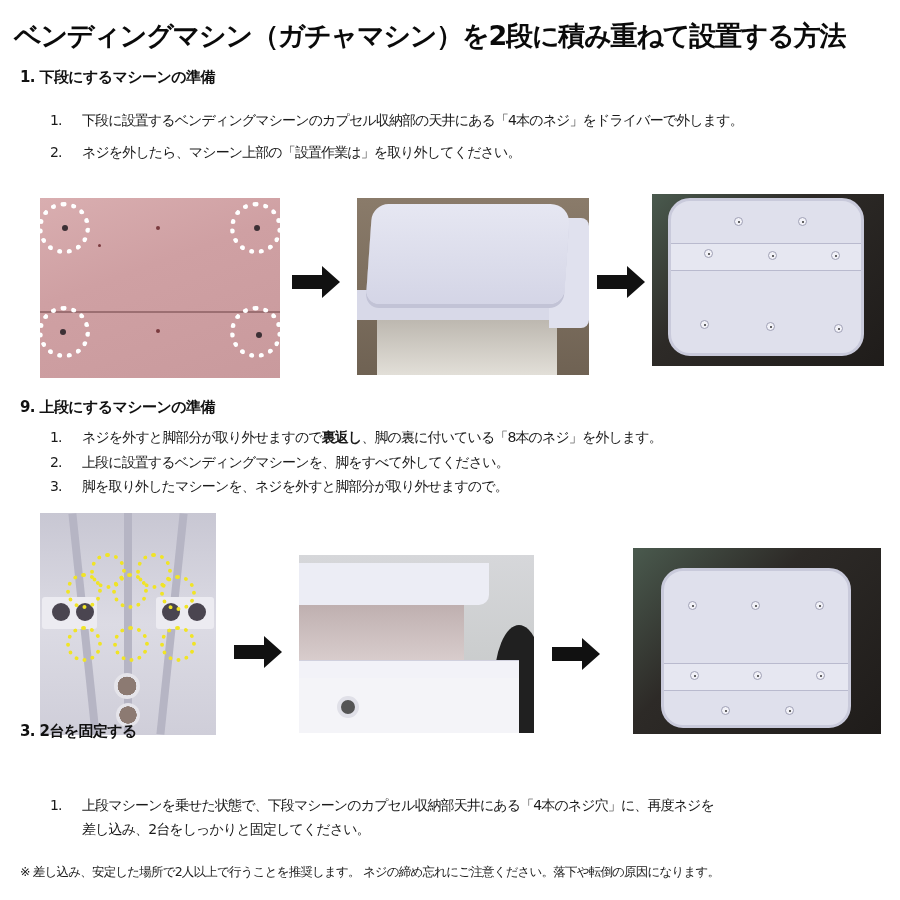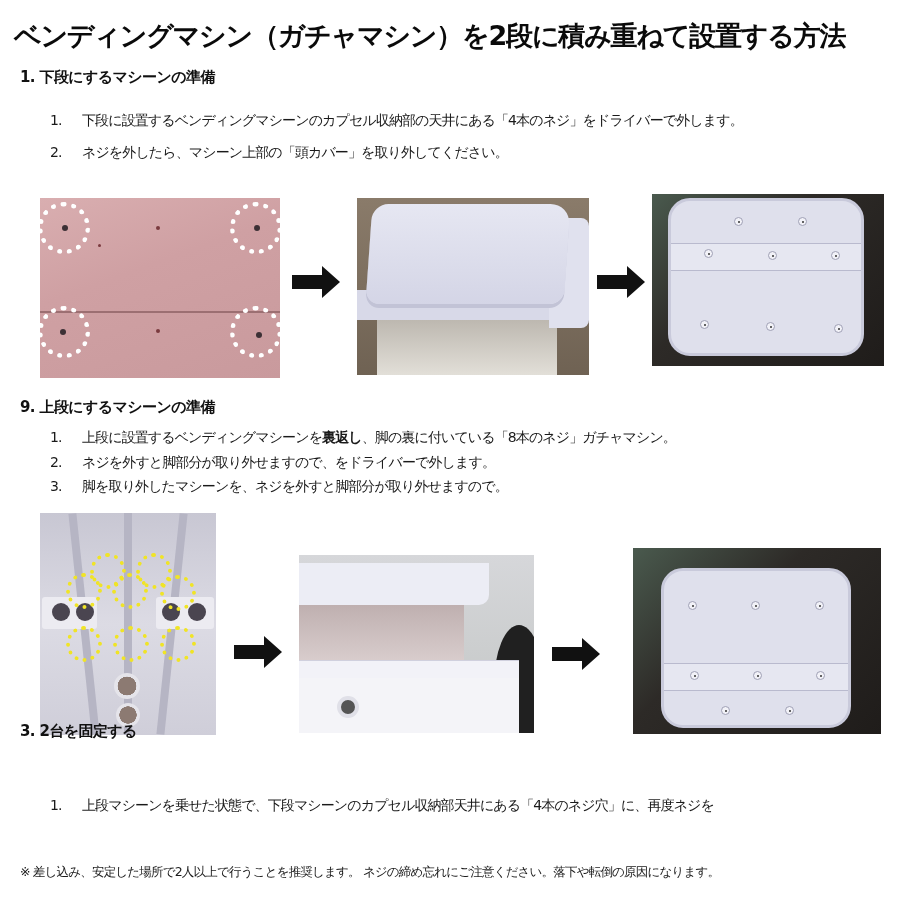--- a/index.html
+++ b/index.html
@@ -66,21 +66,21 @@
 </head>
 <body>
 
 <div class="title">ベンディングマシン（ガチャマシン）を2段に積み重ねて設置する方法</div>
 
 <div class="sec-heading" style="top:68px;">1. 下段にするマシーンの準備</div>
 <div class="step" style="top:108px;">
   <span class="num">1.</span><span>下段に設置するベンディングマシーンのカプセル収納部の天井にある「4本のネジ」をドライバーで外します。</span>
 </div>
 <div class="step" style="top:140px;">
-  <span class="num">2.</span><span>ネジを外したら、マシーン上部の「頭カバー」を取り外してください。</span>
+  <span class="num">2.</span><span>ネジを外したら、マシーン上部の「設置作業は」を取り外してください。</span>
 </div>
 
 <div class="photo p-pink" style="left:40px; top:198px; width:240px; height:180px;" title="カプセル収納部天井の4本のネジ位置（白い点線の丸）">
   <div class="seam"></div>
   <div class="dotted-circle" style="left:-2px; top:4px; width:52px; height:52px;"></div>
   <div class="dotted-circle" style="left:190px; top:4px; width:52px; height:52px;"></div>
   <div class="dotted-circle" style="left:-2px; top:108px; width:52px; height:52px;"></div>
   <div class="dotted-circle" style="left:190px; top:108px; width:52px; height:52px;"></div>
   <div class="screw" style="left:22px; top:27px;"></div>
   <div class="screw" style="left:214px; top:27px;"></div>
@@ -119,24 +119,24 @@
     <div class="boss" style="left:97px; top:50px;"></div>
     <div class="boss" style="left:160px; top:50px;"></div>
     <div class="boss" style="left:29px; top:119px;"></div>
     <div class="boss" style="left:95px; top:121px;"></div>
     <div class="boss" style="left:163px; top:123px;"></div>
   </div>
 </div>
 
 <div class="sec-heading" style="top:398px;">9. 上段にするマシーンの準備</div>
 <div class="step" style="top:425px;">
-  <span class="num">1.</span><span>上段に設置するベンディングマシーンを</span><b class="emph">裏返し</b><span>、脚の裏に付いている「8本のネジ」ガチャマシン。</span>
+  <span class="num">1.</span><span>ネジを外すと脚部分が取り外せますので</span><b class="emph">裏返し</b><span>、脚の裏に付いている「8本のネジ」を外します。</span>
 </div>
 <div class="step" style="top:450px;">
-  <span class="num">2.</span><span>ネジを外すと脚部分が取り外せますので、をドライバーで外します。</span>
+  <span class="num">2.</span><span>上段に設置するベンディングマシーンを、脚をすべて外してください。</span>
 </div>
 <div class="step" style="top:474px;">
   <span class="num">3.</span><span>脚を取り外したマシーンを、ネジを外すと脚部分が取り外せますので。</span>
 </div>
 
 <div class="photo p-legs" style="left:40px; top:513px; width:176px; height:222px;" title="脚の裏の8本のネジ位置（黄色い点線の丸）">
   <div class="rib" style="left:40px; top:0; height:222px; transform:rotate(-6deg);"></div>
   <div class="rib" style="left:84px; top:0; height:222px;"></div>
   <div class="rib" style="left:128px; top:0; height:222px; transform:rotate(6deg);"></div>
   <div class="block" style="left:2px; top:84px; width:55px; height:32px;"></div>
@@ -189,15 +189,16 @@
     <div class="boss" style="left:89px; top:100px;"></div>
     <div class="boss" style="left:152px; top:100px;"></div>
     <div class="boss" style="left:57px; top:135px;"></div>
     <div class="boss" style="left:121px; top:135px;"></div>
   </div>
 </div>
 
 <div class="sec-heading" style="top:722px;">3. 2台を固定する</div>
 <div class="step wrap" style="top:793px;">
   <span class="num">1.</span><span>上段マシーンを乗せた状態で、下段マシーンのカプセル収納部天井にある「4本のネジ穴」に、再度ネジを</span>
+  <span class="cont">差し込み、2台をしっかりと固定してください。</span>
 </div>
 
 <div class="note">※ 差し込み、安定した場所で2人以上で行うことを推奨します。 ネジの締め忘れにご注意ください。落下や転倒の原因になります。</div>
 
 </body></html>

